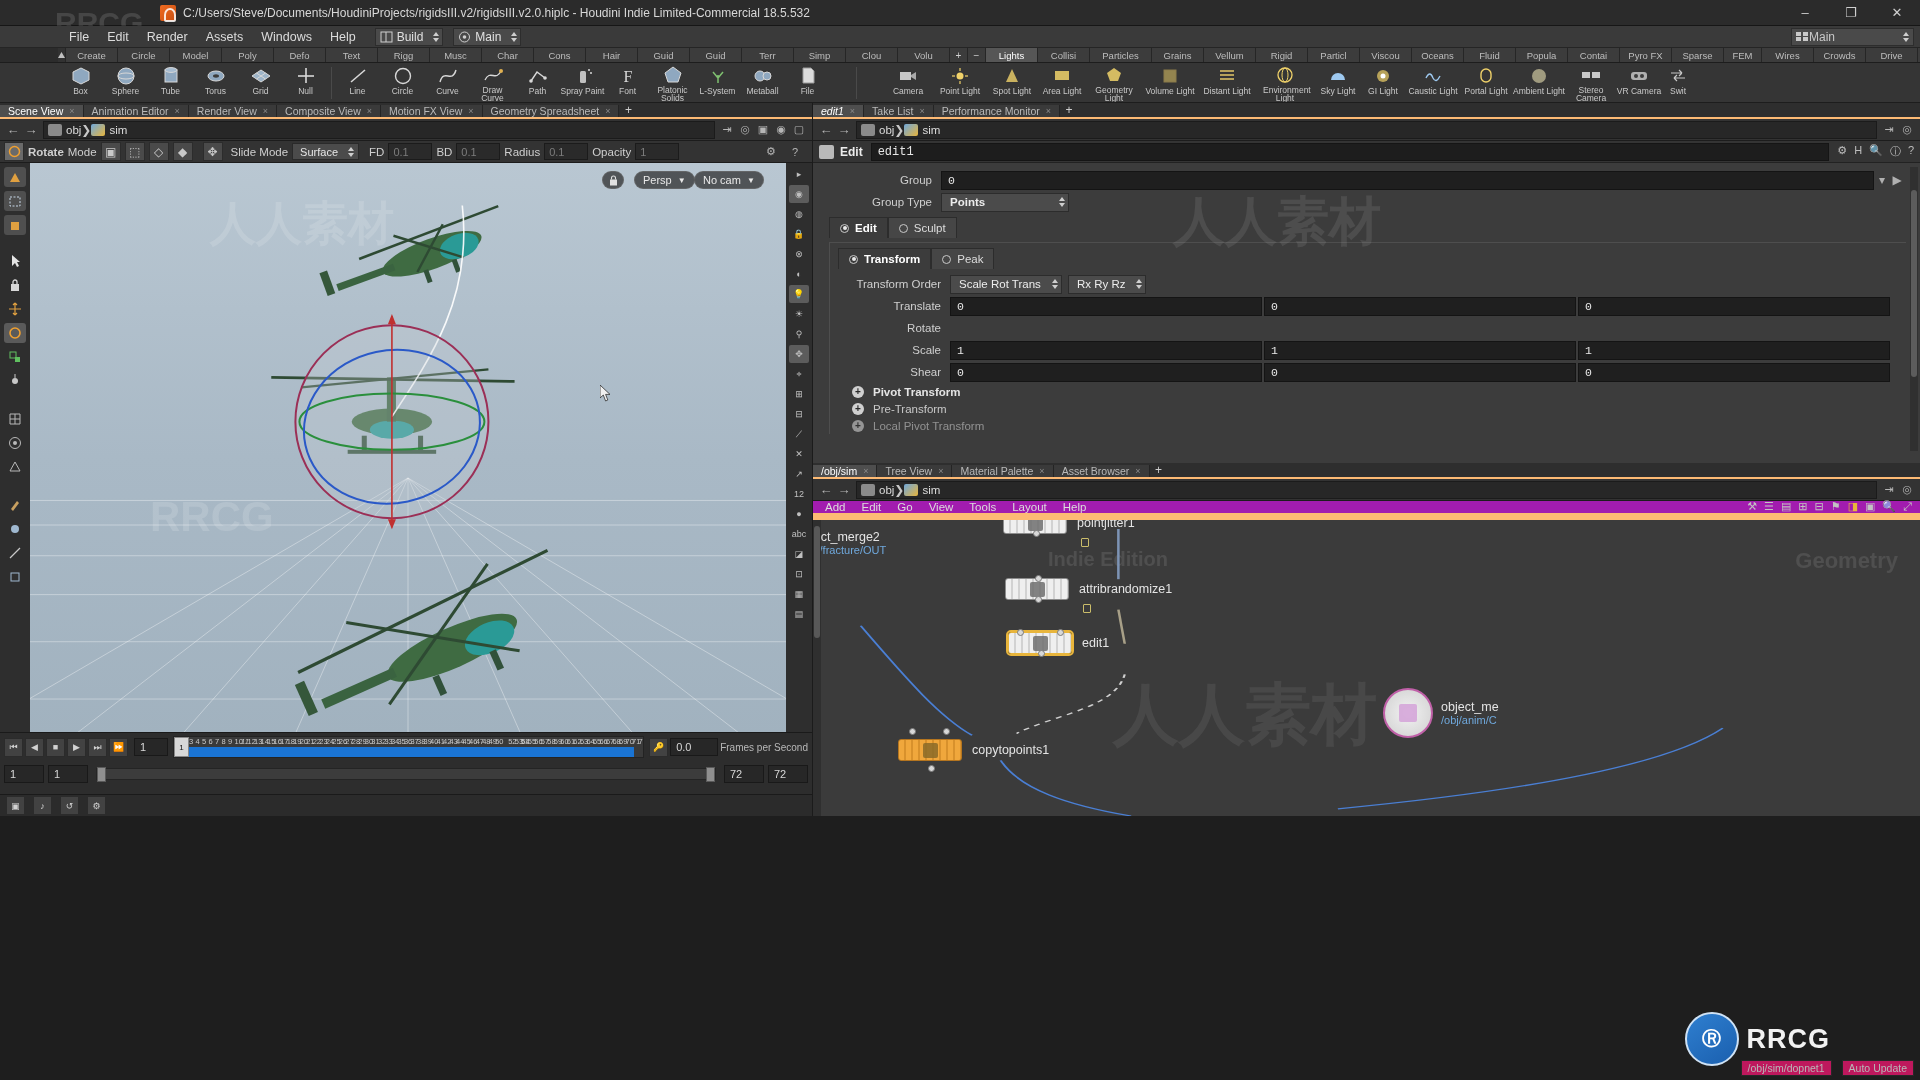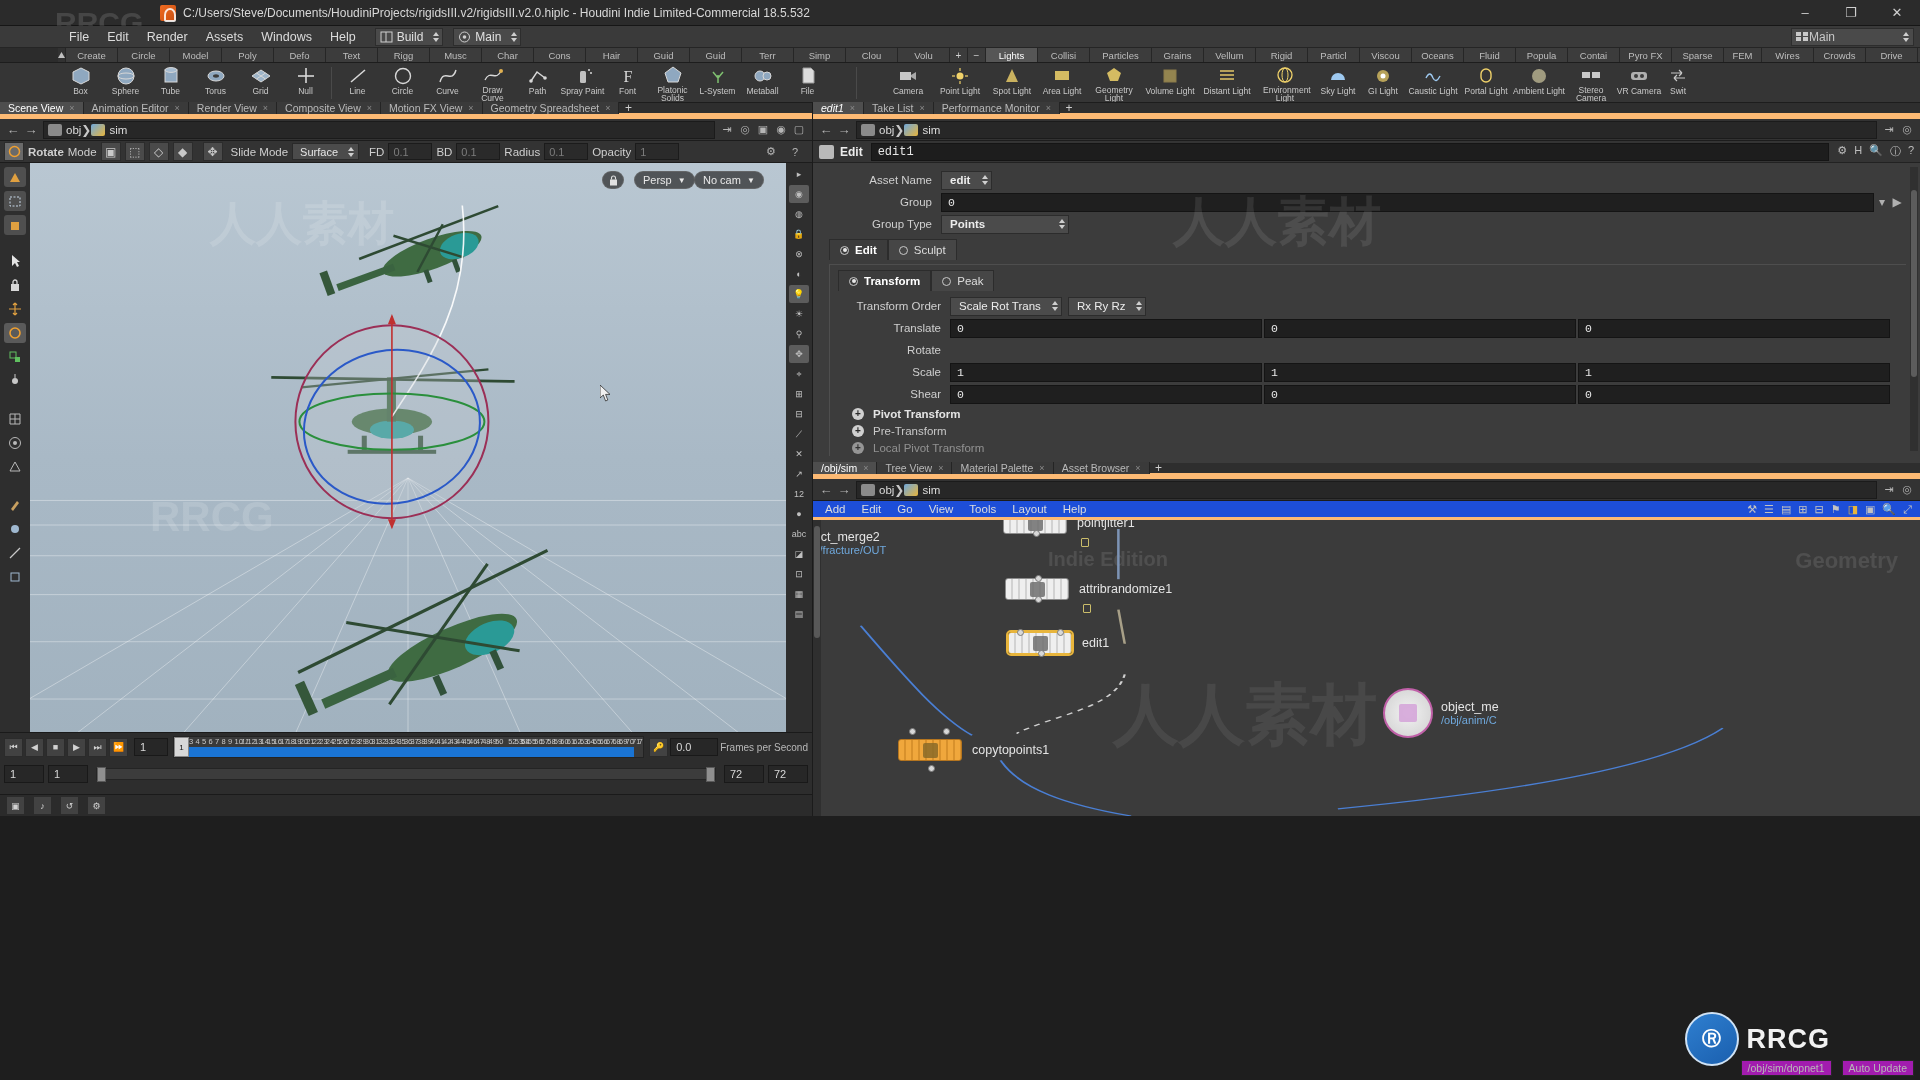--- a/index.html
+++ b/index.html
@@ -41,21 +41,21 @@
   .tool .tl { font-size:8.5px; color:#c9c9c9; text-align:center; line-height:8.5px; margin-top:1px; white-space:nowrap; }
   .tool .tl.two { white-space:normal; width:44px; }
   .shelfsep { width:1px; height:32px; background:#4a4a4a; margin:0 3px; flex:none; }
 
   
   #body { display:flex; height:713px; }
   #leftcol { width:812px; position:relative; background:#2a2a2a; }
   #rightcol { flex:1; background:#262626; display:flex; flex-direction:column; }
 
   
-  .panetabs { height:16px; background:#2e2e2e; display:flex; align-items:center; border-bottom:6px solid #fdba74; }
+  .panetabs { height:16px; background:#2e2e2e; display:flex; align-items:flex-end; border-bottom:2px solid #fdba74; }
   .panetabs .pt { padding:0 8px; display:flex; align-items:center; font-size:10.5px; color:#b9b9b9; background:#3a3a3a; border-right:1px solid #242424; }
   .panetabs .pt.sel { background:#4e4e4e; color:#fff; }
   .panetabs .pt .x { margin-left:6px; font-size:9px; color:#8a8a8a; }
   .panetabs .plus { width:18px; display:flex; align-items:center; justify-content:center; color:#cfcfcf; font-size:12px; }
 
   
   .pathbar { height:22px; background:#333; display:flex; align-items:center; padding:0 4px; border-bottom:1px solid #1c1c1c; }
   .navarrow { width:18px; height:18px; display:flex; align-items:center; justify-content:center; color:#b5b5b5; font-size:13px; }
   .pathfield { flex:1; height:18px; background:#272727; border:1px solid #1b1b1b; display:flex; align-items:center; padding:0 4px; margin:0 3px; }
   .crumb { display:flex; align-items:center; font-size:11.5px; color:#dcdcdc; }
@@ -94,21 +94,21 @@
   #ruler { flex:1; height:22px; background:#3a3a3a; border:1px solid #232323; position:relative; overflow:hidden; margin:0 3px; }
   #rulerfill { position:absolute; left:0; top:10px; bottom:0; background:#1a74d4; }
   #rulerticks { position:absolute; left:0; top:0; right:0; height:10px; font-size:7.5px; color:#c9c9c9; }
   #rulerticks span { position:absolute; top:0; }
   #playhead { position:absolute; top:0; width:15px; height:100%; background:#d8d8d8; border:1px solid #888; color:#111; font-size:8px; display:flex; align-items:center; justify-content:center; }
   #rangebar { flex:1; height:12px; background:#3c3c3c; border:1px solid #242424; position:relative; margin:0 4px; }
   #rangebar .handle { position:absolute; top:-2px; width:9px; height:15px; background:#8f8f8f; border:1px solid #5a5a5a; }
 
   
   #statusbar { height:22px; background:#2b2b2b; border-top:1px solid #1a1a1a; display:flex; align-items:center; padding:0 6px; gap:8px; font-size:11px; color:#b8b8b8; }
-  .sbchip { display:flex; align-items:center; height:16px; padding:0 6px; background:#a21caf; border:1px solid #272727; font-size:10.5px; }
+  .sbchip { display:flex; align-items:center; height:16px; padding:0 6px; background:#be185d; border:1px solid #272727; font-size:10.5px; }
 
   
   #parmpane { height:360px; display:flex; flex-direction:column; background:#3c3c3c; border-left:1px solid #1b1b1b; }
   .parmheader { height:22px; background:#343434; display:flex; align-items:center; padding:0 6px; border-bottom:1px solid #222; }
   .parmheader .nodeicon { width:15px; height:14px; background:#b9b9b9; border-radius:2px; margin-right:6px; }
   .parmheader .ttl { font-weight:bold; font-size:12px; color:#ececec; margin-right:8px; }
   .parmheader .nodename { flex:1; height:18px; background:#1d1d1d; border:1px solid #151515; display:flex; align-items:center; padding:0 6px; font-size:12px; color:#e6e6e6; font-family:"Liberation Mono",monospace; }
   .parmheader .hicons { display:flex; gap:7px; margin-left:8px; color:#bdbdbd; font-size:11px; }
   #parmbody { flex:1; overflow:hidden; position:relative; padding:6px 0 0 0; }
   .prow { display:flex; align-items:center; height:22px; padding:0 16px 0 8px; }
@@ -122,21 +122,21 @@
   .radtab { display:flex; align-items:center; height:21px; padding:0 10px; background:#464646; border:1px solid #2c2c2c; border-bottom:none; font-size:11.5px; color:#ddd; }
   .radtab.sel { background:#3c3c3c; color:#fff; font-weight:bold; }
   .radtab .dot { width:9px; height:9px; border-radius:50%; border:1.5px solid #c9c9c9; margin-right:6px; display:flex; align-items:center; justify-content:center; }
   .radtab.sel .dot:after { content:""; width:4px; height:4px; border-radius:50%; background:#e8e8e8; }
   .collrow { display:flex; align-items:center; height:17px; padding-left:22px; font-size:11.5px; }
   .collrow .pm { width:12px; height:12px; border-radius:50%; background:#d0d0d0; color:#2a2a2a; font-size:10px; line-height:11px; text-align:center; margin-right:9px; font-weight:bold; }
   .groupbox { margin:0 14px 0 16px; border-left:1px solid #4e4e4e; border-top:1px solid #4e4e4e; padding-top:3px; }
 
   
   #netpane { flex:1; display:flex; flex-direction:column; border-left:1px solid #1b1b1b; }
-  #netmenubar { height:19px; background:#1d4ed8; display:flex; align-items:center; padding:0 4px; border-bottom:3px solid #fdba74; }
+  #netmenubar { height:19px; background:#a21caf; display:flex; align-items:flex-end; padding:0 4px; border-bottom:7px solid #fdba74; }
   #netmenubar .nm { padding:0 8px; font-size:11.5px; color:#dcdcdc; }
   #netmenubar .righticons { margin-left:auto; display:flex; align-items:center; gap:7px; padding-right:4px; color:#c2c2c2; font-size:11px; }
   #netcanvas { flex:1; position:relative; background:#3b3b3b; overflow:hidden; }
   .node { position:absolute; display:flex; align-items:center; }
   .nodebox { width:64px; height:22px; border-radius:3px; background:repeating-linear-gradient(90deg,#efefef 0 5px,#d2d2d2 5px 7px); border:1px solid #8c8c8c; position:relative; display:flex; align-items:center; justify-content:center; }
   .nodebox.sel { outline:2px solid #e8b53c; border-color:#e8b53c; }
   .nodebox.orange { background:repeating-linear-gradient(90deg,#f0a73c 0 5px,#d8912c 5px 7px); border-color:#b5751f; }
   .nodebox .glyph { width:15px; height:15px; background:#6f6f6f; border-radius:2px; opacity:.85; }
   .nodelabel { margin-left:10px; font-size:12.5px; color:#e4e4e4; white-space:nowrap; }
   .nodelabel.blue { color:#6fa8dc; font-size:11px; }
@@ -1041,30 +1041,20 @@
           <span>H</span>
           <span>🔍</span>
           <span>ⓘ</span>
           <span>?</span>
         </span>
       </div>
 
       <div id="parmbody">
         <div class="wm" style="left:360px; top:24px; font-size:52px; color:rgba(255,255,255,.09)">人人素材</div>
 
-        <div class="prow">
-          <span class="plabel">Asset Name</span>
-          <span class="pmenu">
-              <span class="txt">edit</span>
-              <span class="spin">
-                <i class="u"></i>
-                <i class="d"></i>
-              </span>
-            </span>
-        </div>
 
         <div class="prow">
           <span class="plabel">Group</span>
           <span class="pfield">0</span>
           <span style="width:16px; text-align:center; color:#b0b0b0">▾</span>
           <span style="width:14px; text-align:center; color:#b0b0b0">▶</span>
         </div>
 
         <div class="prow">
           <span class="plabel">Group Type</span>

